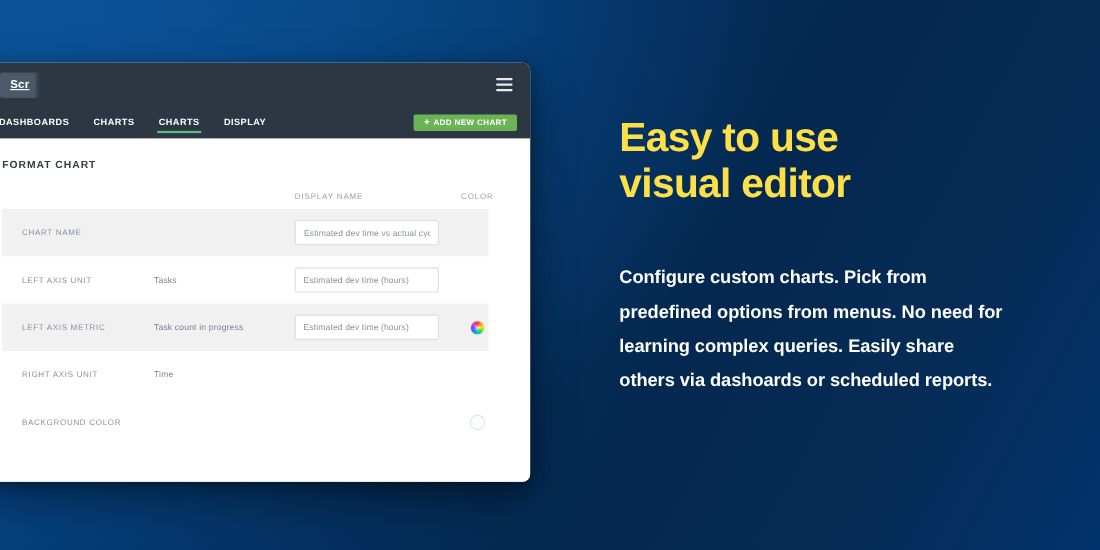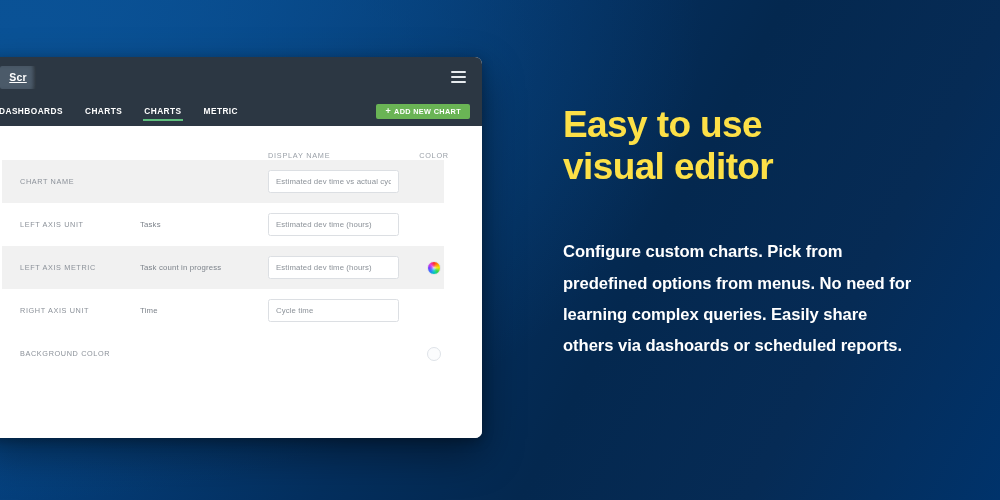--- a/index.html
+++ b/index.html
@@ -162,21 +162,21 @@
     letter-spacing: 0.9px;
     color: #333d47;
     margin-bottom: 19px;
   }
 
   
   #format-table { width: 442px; }
 
   .table-head-row {
     display: flex;
-    align-items: flex-end;
+    align-items: flex-start;
     height: 16px;
     padding: 0 0 0 18px;
   }
   .col-label   { width: 120px; flex: 0 0 120px; }
   .col-value   { width: 128px; flex: 0 0 128px; }
   .col-display { width: 140px; flex: 0 0 140px; }
   .col-color   { width: 52px;  flex: 0 0 52px; display: flex; align-items: center; justify-content: center; }
 
   .head-cell {
     font-size: 7.3px;
@@ -291,32 +291,33 @@
         <span></span>
         <span></span>
       </div>
     </div>
 
     <div id="topbar-lower">
       <nav id="nav-tabs">
         <div class="nav-tab">DASHBOARDS</div>
         <div class="nav-tab">CHARTS</div>
         <div class="nav-tab active">CHARTS</div>
-        <div class="nav-tab">METRIC</div>
+        <div class="nav-tab">DISPLAY</div>
       </nav>
 
       <button id="add-new-chart-button">
         <span class="plus-glyph">+</span>
         <span>ADD NEW CHART</span>
       </button>
     </div>
   </div>
 
   <div id="content-panel">
 
+    <div id="format-chart-title">FORMAT CHART</div>
 
     <div id="format-table">
 
       <div class="table-head-row">
         <div class="col-label"></div>
         <div class="col-value"></div>
         <div class="col-display head-cell">DISPLAY NAME</div>
         <div class="col-color head-cell">COLOR</div>
       </div>
 
@@ -345,23 +346,20 @@
           <input class="display-input" type="text" readonly="" value="Estimated dev time (hours)" style="">
         </div>
         <div class="col-color">
           <span class="swatch rainbow"></span>
         </div>
       </div>
 
       <div class="form-row">
         <div class="col-label row-label">RIGHT AXIS UNIT</div>
         <div class="col-value row-value">Time</div>
-        <div class="col-display">
-          <input class="display-input" type="text" readonly="" value="Cycle time" style="">
-        </div>
         <div class="col-color"></div>
       </div>
 
 
       <div class="form-row">
         <div class="col-label row-label">BACKGROUND COLOR</div>
         <div class="col-value row-value"></div>
         <div class="col-display"></div>
         <div class="col-color">
           <span class="swatch empty"></span>

